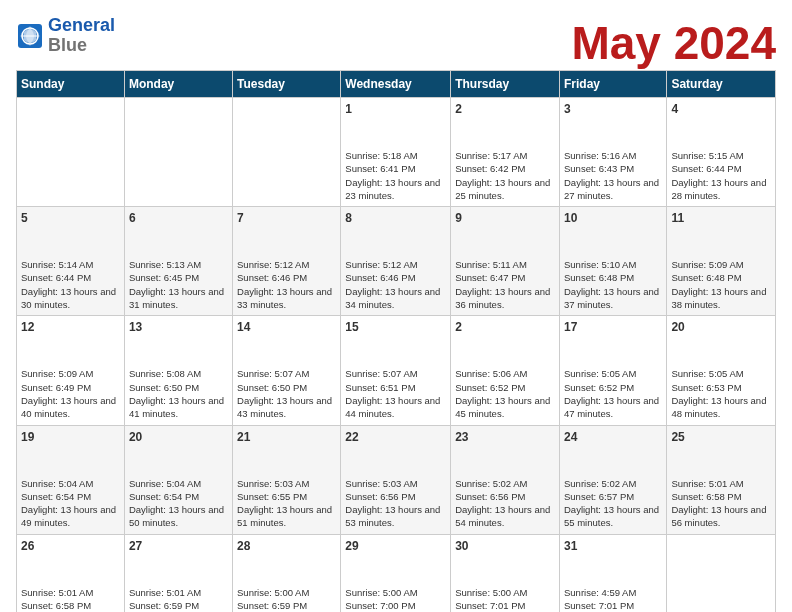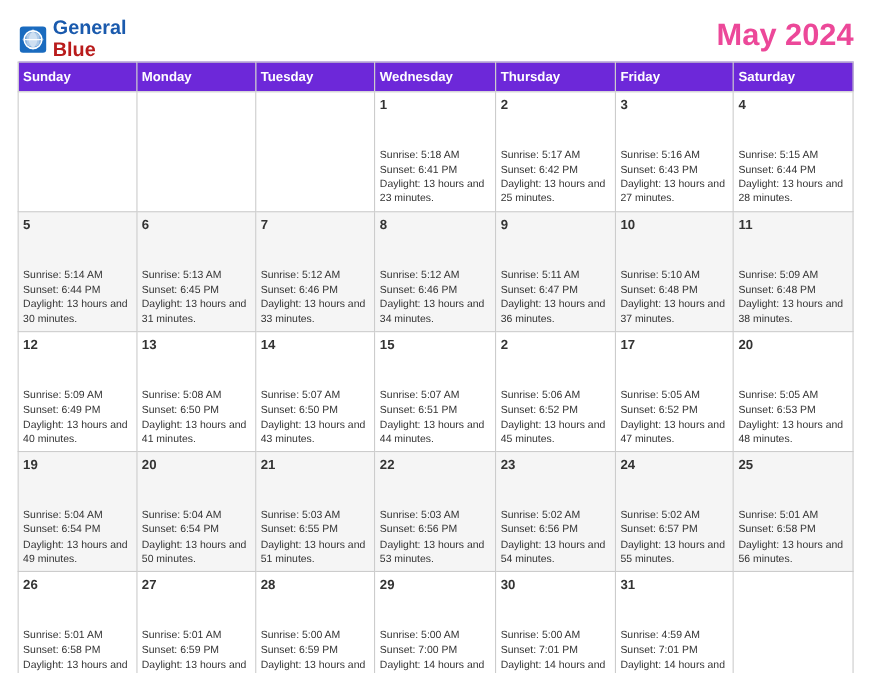--- a/index.html
+++ b/index.html
@@ -29,35 +29,35 @@
     .logo-blue { color: #1a5aad; }
     .logo-icon {
       width: 28px;
       height: 28px;
       margin-right: 4px;
     }
     .title-block {
       text-align: right;
     }
     .month-title {
-      font-size: 28px;
+      font-size: 46px;
       font-weight: bold;
-      color: #ec4899;
+      color: #b91c1c;
     }
     .location {
       font-size: 14px;
       color: #555;
     }
     table {
       width: 100%;
       border-collapse: collapse;
       font-size: 10.5px;
     }
     thead tr th {
-      background-color: #6d28d9;
+      background-color: #0c4a6e;
       color: white;
       padding: 6px 4px;
       text-align: left;
       font-size: 12px;
       font-weight: bold;
       border: 1px solid #ccc;
     }
     tbody tr td {
       border: 1px solid #ccc;
       vertical-align: top;
@@ -93,21 +93,21 @@
       <rect x="2" y="2" width="24" height="24" rx="3" fill="#1a6bbf"></rect>
       <polygon points="14,4 24,14 14,24 4,14" fill="white" opacity="0.3"></polygon>
       <path d="M8 10 Q14 4 20 10 L20 18 Q14 24 8 18 Z" fill="white" opacity="0.5"></path>
 
       <circle cx="14" cy="14" r="8" fill="none" stroke="white" stroke-width="1.5"></circle>
       <path d="M14 6 Q18 10 18 14 Q18 18 14 22 Q10 18 10 14 Q10 10 14 6Z" fill="white" opacity="0.4"></path>
       <line x1="6" y1="14" x2="22" y2="14" stroke="white" stroke-width="1"></line>
     </svg>
     <div>
       <div class="logo-text"><span class="logo-blue">General</span></div>
-      <div class="logo-text" style="color:#b91c1c;">Blue</div>
+      <div class="logo-text" style="color:#737373;">Blue</div>
     </div>
   </div>
   <div class="title-block">
     <div class="month-title">May 2024</div>
   </div>
 </div>
 
 <table>
   <thead>
     <tr id="header-row">

